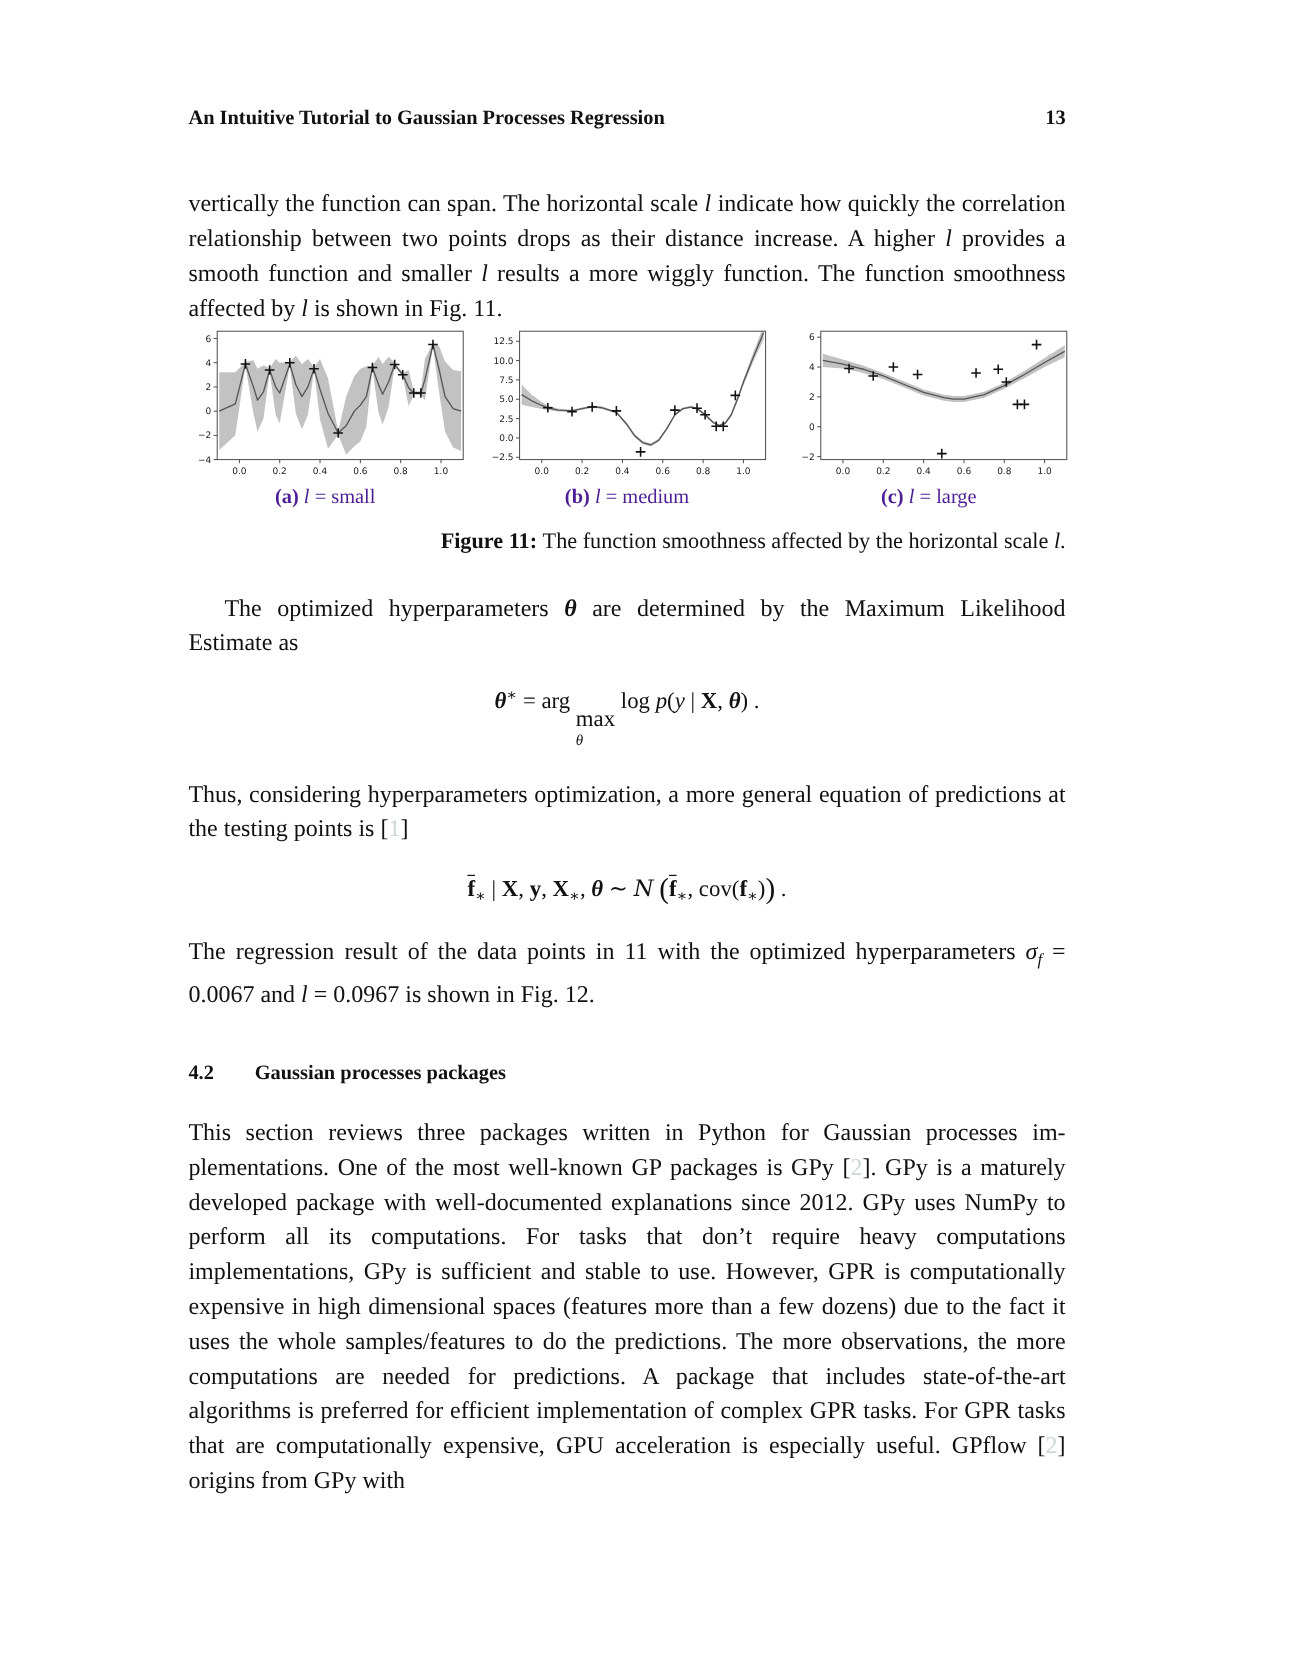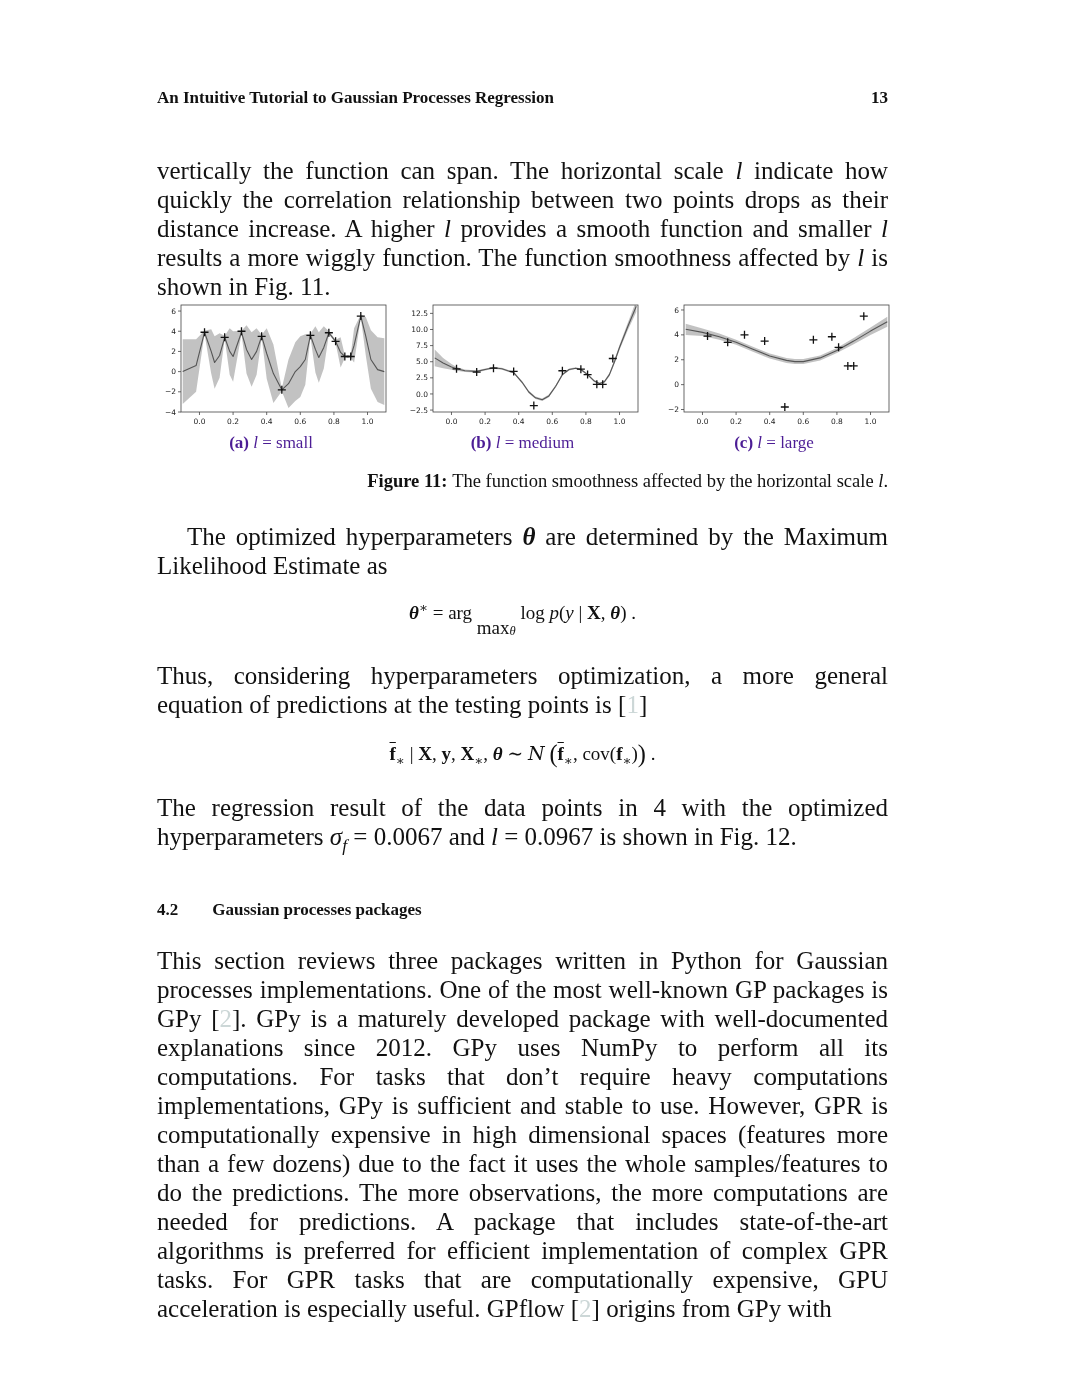--- a/index.html
+++ b/index.html
@@ -4,41 +4,41 @@
 <style>
   html,body{margin:0;padding:0;background:#ffffff;}
   body{
     width:1080px;height:1397px;overflow:hidden;
     font-family:"Liberation Serif","DejaVu Serif",serif;
     color:#111;
   }
   .page{box-sizing:border-box;width:1045px;height:1397px;padding:88px 157px 0 157px;}
   .header{display:flex;justify-content:space-between;align-items:baseline;
     font-weight:bold;font-size:17px;margin-bottom:48px;}
-  p.body{font-size:25px;line-height:29px;text-align:justify;margin:0 0 0 0;}
+  p.body{font-size:20px;line-height:29px;text-align:justify;margin:0 0 0 0;}
   .mb-fig{margin-bottom:28px;}
   .indent{text-indent:30px;}
   .figure-row{display:flex;justify-content:space-between;margin:0 -6px 18px -6px;}
   figure.subplot{margin:0;display:flex;flex-direction:column;align-items:center;}
   svg.chart{display:block;}
   .subcap{font-size:17px;margin-top:4px;color:#4c1d95;}
   .figcaption{text-align:right;font-size:18.5px;margin:10px 0 30px 0;}
   .equation{text-align:center;font-size:19px;margin:20px 0 24px 0;line-height:1.2;}
   h2.section{font-size:17px;font-weight:bold;margin:40px 0 26px 0;}
   h2.section .snum{margin-right:34px;}
   .seg-i{font-style:italic;}
   .seg-b{font-weight:bold;}
   .seg-bi{font-weight:bold;font-style:italic;}
   .seg-sub{vertical-align:sub;font-size:0.70em;}
   .seg-sup{vertical-align:super;font-size:0.70em;}
   .seg-cite{color:#ccd7d7;}
   .seg-ol{text-decoration:overline;}
   .seg-cal{font-style:italic;font-family:"DejaVu Serif",serif;}
   .seg-bigp{font-size:1.28em;vertical-align:-0.07em;}
-  .underset{display:inline-flex;flex-direction:row;align-items:flex-end;
+  .underset{display:inline-flex;flex-direction:column;align-items:flex-start;
     vertical-align:-0.78em;line-height:1;}
   .underset .under{font-size:0.66em;font-style:italic;margin-top:2px;}
   .tick-label{font-family:"DejaVu Sans",sans-serif;}
 </style>
 </head>
 <body>
 
 <div class="page">
 
   <div class="header">
@@ -201,21 +201,21 @@
 
   <div class="equation"><span class="seg-bi">θ</span><span class="seg-sup">∗</span><span> = arg </span><span class="underset">
         <span>max</span>
         <span class="under">θ</span>
       </span><span> log </span><span class="seg-i">p</span><span>(</span><span class="seg-i">y</span><span> | </span><span class="seg-b">X</span><span>, </span><span class="seg-bi">θ</span><span>) .</span></div>
 
   <p class="body"><span>Thus, considering hyperparameters optimization, a more general equation of pre­dictions at the testing points is [</span><span class="seg-cite">1</span><span>]</span></p>
 
   <div class="equation"><span class="seg-b seg-ol">f</span><span class="seg-sub">∗</span><span> | </span><span class="seg-b">X</span><span>, </span><span class="seg-b">y</span><span>, </span><span class="seg-b">X</span><span class="seg-sub">∗</span><span>, </span><span class="seg-bi">θ</span><span> ∼ </span><span class="seg-cal">N</span><span> </span><span class="seg-bigp">(</span><span class="seg-b seg-ol">f</span><span class="seg-sub">∗</span><span>, cov(</span><span class="seg-b">f</span><span class="seg-sub">∗</span><span>)</span><span class="seg-bigp">)</span><span> .</span></div>
 
-  <p class="body"><span>The regression result of the data points in 4 with the optimized hyperparameters </span><span class="seg-i">σ</span><span class="seg-i seg-sub">f</span><span> = 0.0067 and </span><span class="seg-i">l</span><span> = 0.0967 is shown in Fig. 12.</span></p>
+  <p class="body"><span>The regression result of the data points in 11 with the optimized hyperparameters </span><span class="seg-i">σ</span><span class="seg-i seg-sub">f</span><span> = 0.0067 and </span><span class="seg-i">l</span><span> = 0.0967 is shown in Fig. 12.</span></p>
 
   <h2 class="section">
     <span class="snum">4.2</span><span>Gaussian processes packages</span>
   </h2>
 
   <p class="body"><span>This section reviews three packages written in Python for Gaussian processes im­plementations. One of the most well-known GP packages is GPy [</span><span class="seg-cite">2</span><span>]. GPy is a maturely developed package with well-documented explanations since 2012. GPy uses NumPy to perform all its computations. For tasks that don’t require heavy computations implementations, GPy is sufficient and stable to use. However, GPR is computationally expensive in high dimensional spaces (features more than a few dozens) due to the fact it uses the whole samples/features to do the predic­tions. The more observations, the more computations are needed for predictions. A package that includes state-of-the-art algorithms is preferred for efficient im­plementation of complex GPR tasks. For GPR tasks that are computationally ex­pensive, GPU acceleration is especially useful. GPflow [</span><span class="seg-cite">2</span><span>] origins from GPy with</span></p>
 
 </div>
 
 </body></html>

